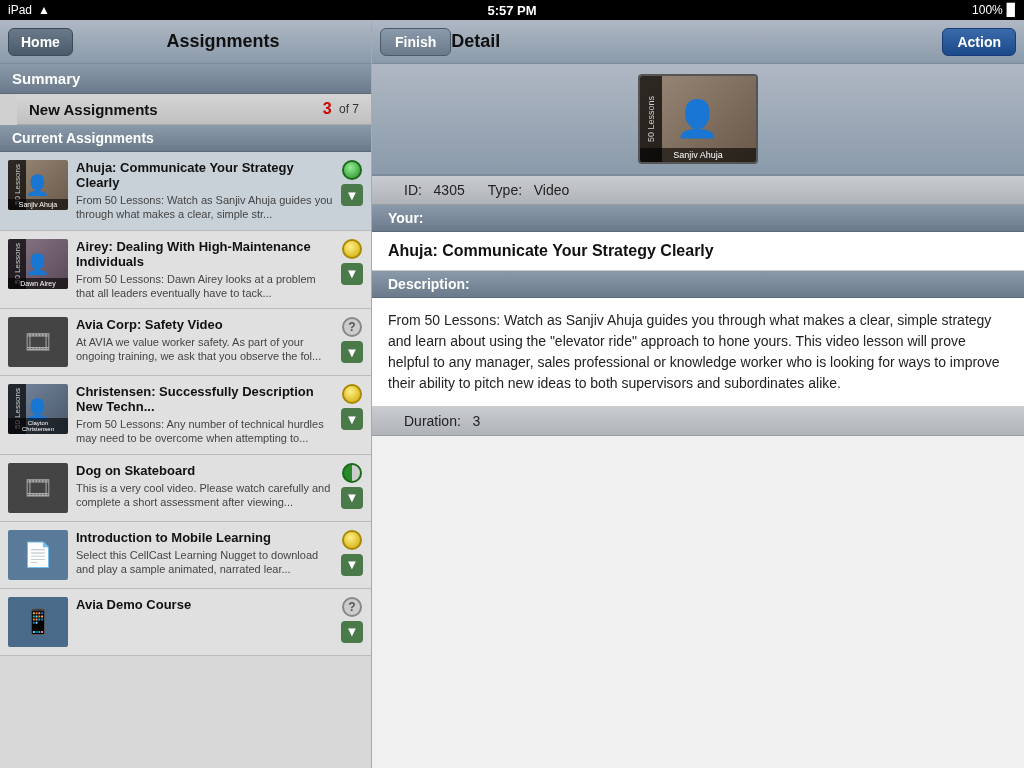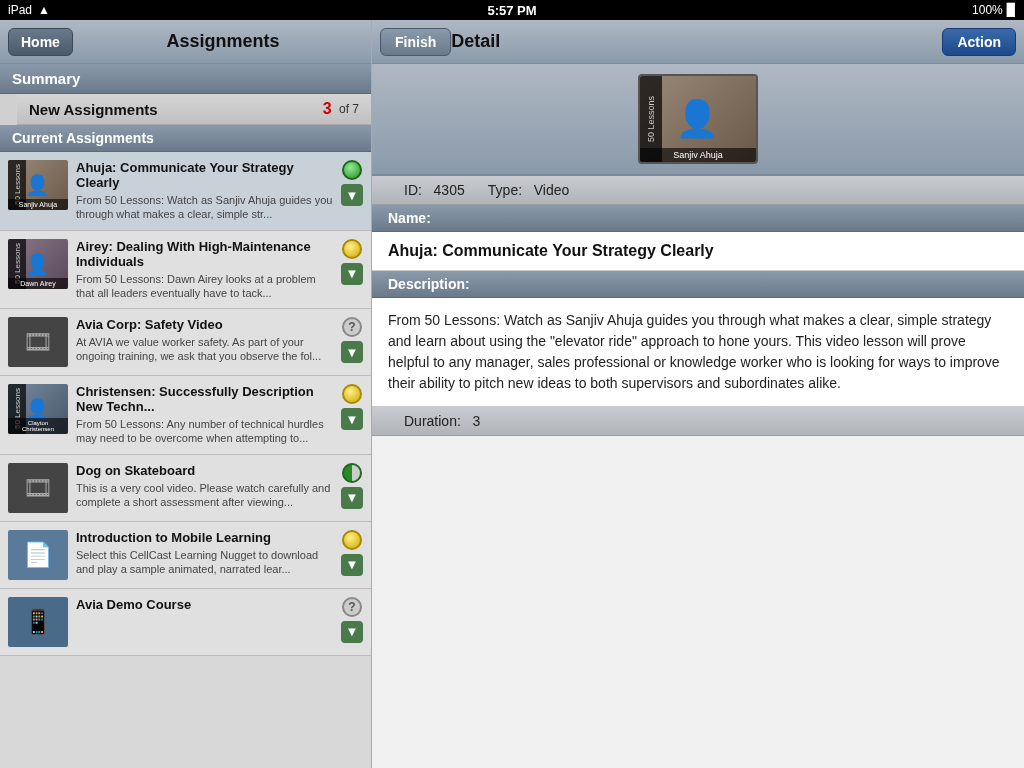--- a/index.html
+++ b/index.html
@@ -347,21 +347,21 @@
         <span>ID:</span>
         <strong>&nbsp;</strong>
         <span>4305</span>
         <span>&nbsp;&nbsp;&nbsp;&nbsp;</span>
         <span>Type:</span>
         <strong>&nbsp;</strong>
         <span>Video</span>
       </div>
 
       <div class="detail-section-header">
-        <span>Name:</span>
+        <span>Your:</span>
       </div>
 
       <div class="detail-name-value">Ahuja: Communicate Your Strategy Clearly</div>
 
       <div class="detail-section-header">
         <span>Description:</span>
       </div>
 
       <div class="detail-body">From 50 Lessons: Watch as Sanjiv Ahuja guides you through what makes a clear, simple strategy and learn about using the "elevator ride" approach to hone yours. This video lesson will prove helpful to any manager, sales professional or knowledge worker who is looking for ways to improve their ability to pitch new ideas to both supervisors and subordinates alike.</div>
 

